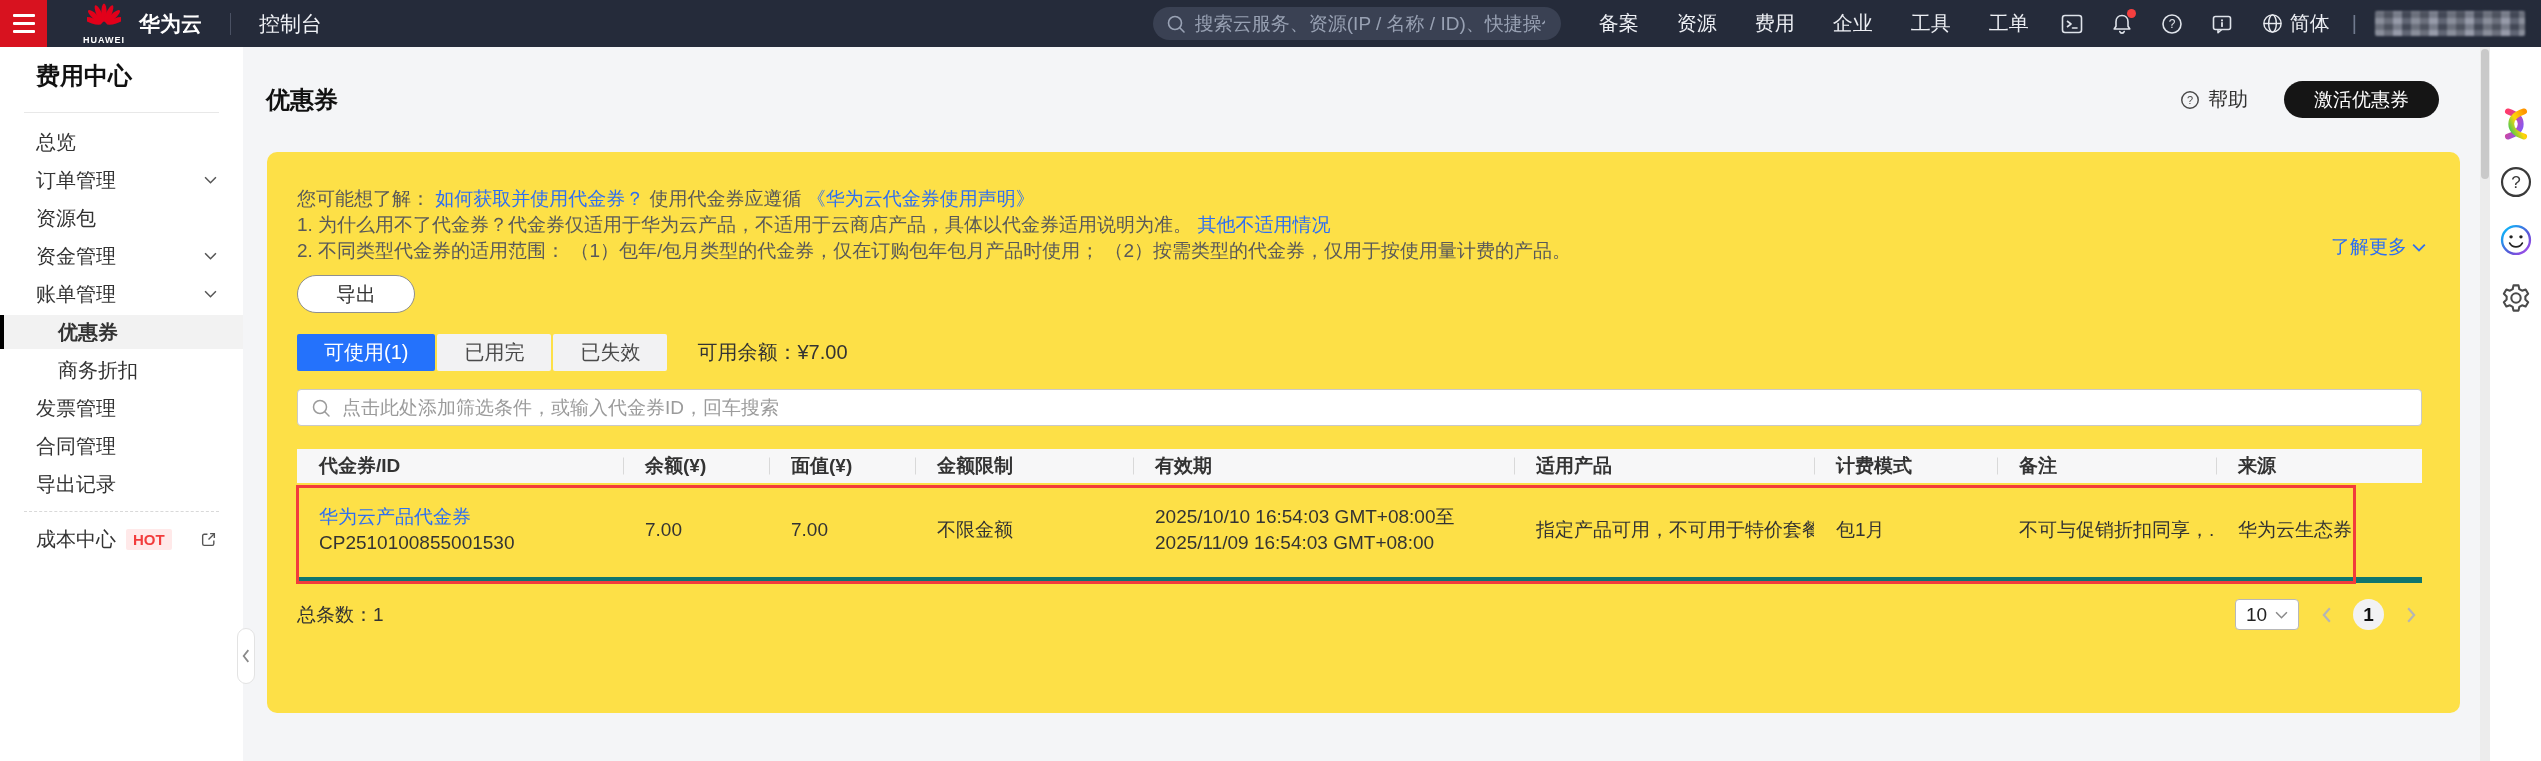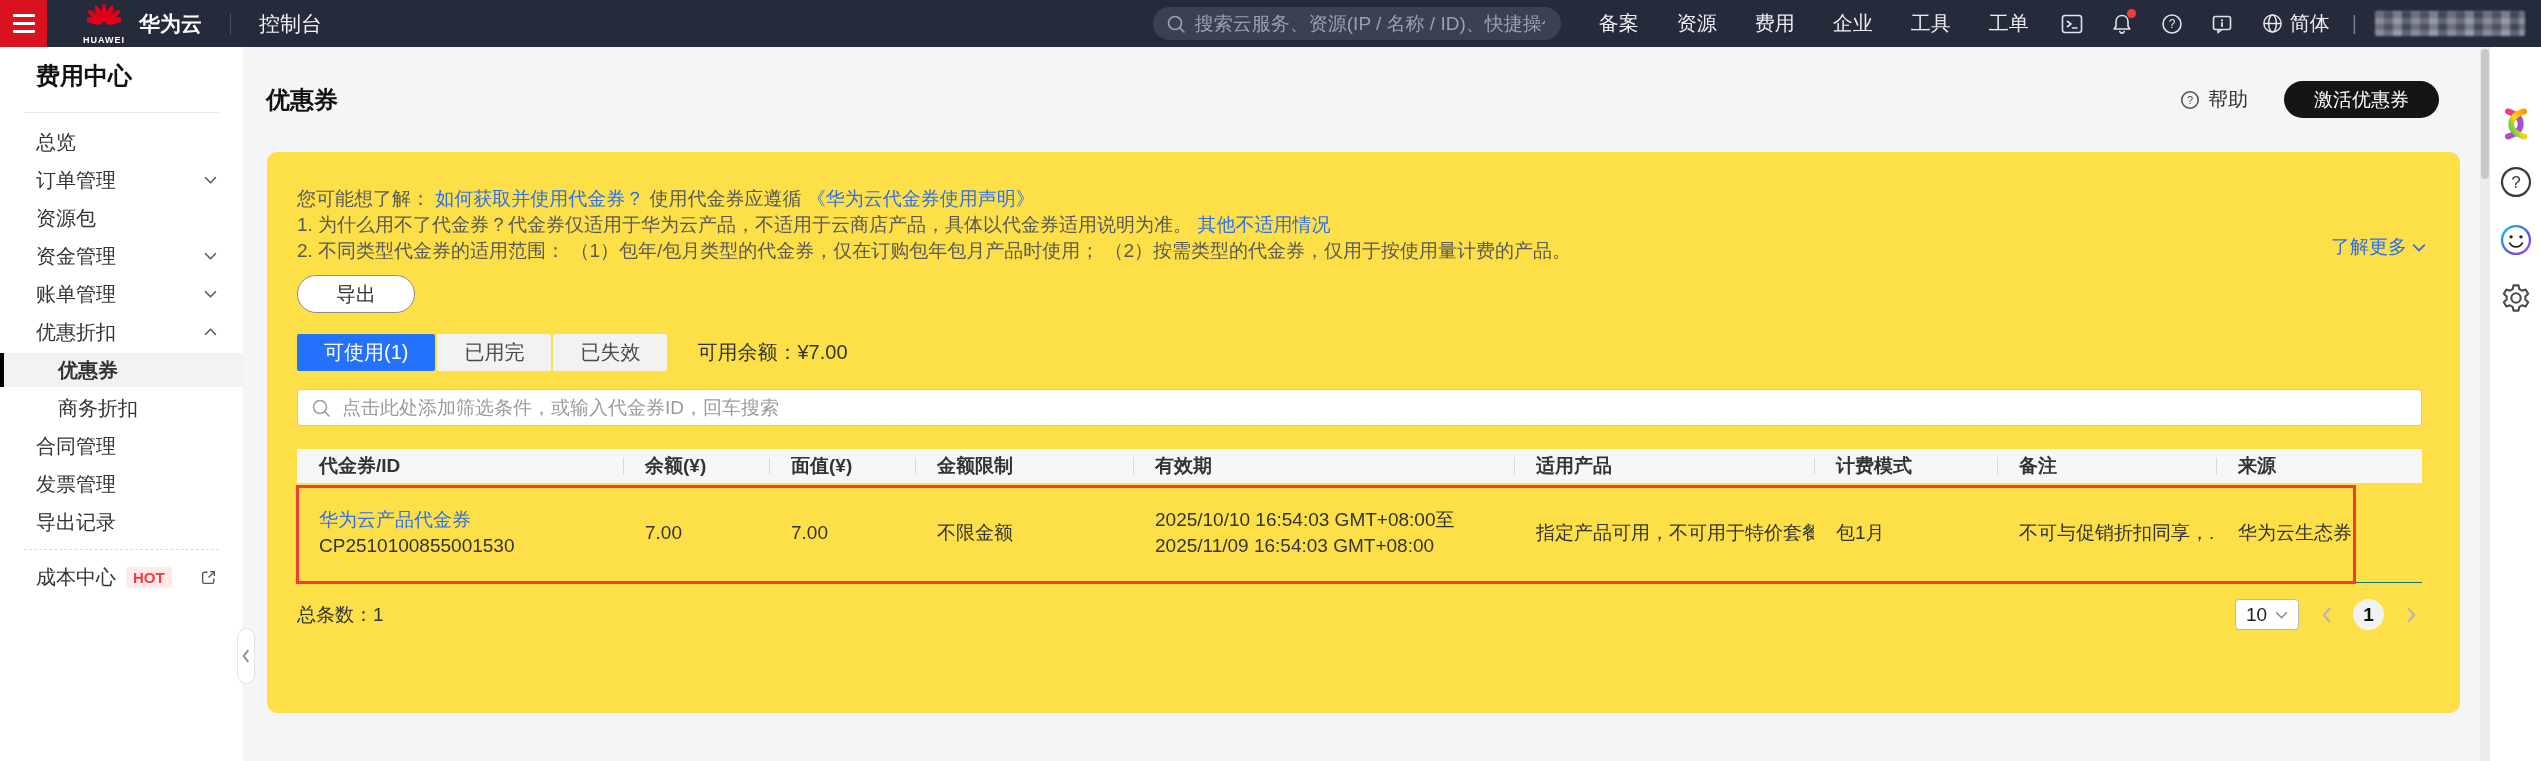--- a/index.html
+++ b/index.html
@@ -102,21 +102,21 @@
     font-size:19px; color:#333; padding:0 14px 0 44px; outline:none;
     font-family:"Liberation Sans",sans-serif; }
   .filter-box input::placeholder { color:#9b9b9b; }
 
   .grid { display:grid; grid-template-columns:326px 146px 146px 218px 381px 300px 183px 219px 1fr; }
   .thead { margin-top:23px; height:34px; background:#f7f7f8; align-items:center; }
   .th { font-size:19px; font-weight:700; color:#333; padding-left:22px; position:relative;
     white-space:nowrap; overflow:hidden; }
   .th + .th::before { content:""; position:absolute; left:0; top:50%; transform:translateY(-50%);
     width:1px; height:17px; background:#d9d9d9; }
-  .trow { height:100px; align-items:center; border-bottom:1px solid #0f766e; }
+  .trow { height:100px; align-items:center; border-bottom:6px solid #0f766e; }
   .td { font-size:19px; color:#333; padding-left:22px; line-height:26px; white-space:nowrap;
     overflow:hidden; }
   .coupon-name { color:#2e6ff2; cursor:pointer; display:block; }
   .coupon-id { color:#333; display:block; }
 
   .annotation { position:absolute; left:29px; top:333px; width:2060px; height:99px;
     border:3px solid #f23c3c; pointer-events:none; }
 
   .tfoot { margin-top:16px; display:flex; align-items:center; }
   .total { font-size:19px; color:#333; }
@@ -257,39 +257,31 @@
       </span>
     </div>
     <div class="s-item">
       <span>账单管理</span>
       <span class="chev">
         <svg width="13" height="8" viewBox="0 0 12 7">
             <polyline points="1,1 6,6 11,1" fill="none" stroke="#555" stroke-width="1.4"></polyline>
           </svg>
       </span>
     </div>
-    <div class="s-item">
-      <span>优惠折扣</span>
-      <span class="chev">
-        <svg width="13" height="8" viewBox="0 0 12 7" style="transform:rotate(180deg)">
-            <polyline points="1,1 6,6 11,1" fill="none" stroke="#555" stroke-width="1.4"></polyline>
-          </svg>
-      </span>
-    </div>
     <div class="s-item sub selected">
       <span>优惠券</span>
     </div>
     <div class="s-item sub">
       <span>商务折扣</span>
     </div>
     <div class="s-item">
+      <span>发票管理</span>
+    </div>
+    <div class="s-item">
       <span>合同管理</span>
-    </div>
-    <div class="s-item">
-      <span>发票管理</span>
     </div>
     <div class="s-item">
       <span>导出记录</span>
     </div>
     <div class="s-dash"></div>
     <div class="s-item">
       <span>成本中心</span>
       <span class="hot-badge">HOT</span>
       <span class="ext">
         <svg width="17" height="17" viewBox="0 0 16 16" fill="none" stroke="#555" stroke-width="1.3">

